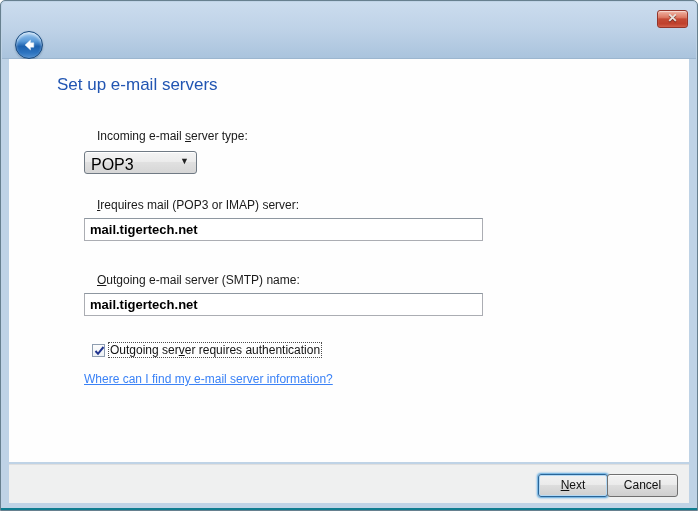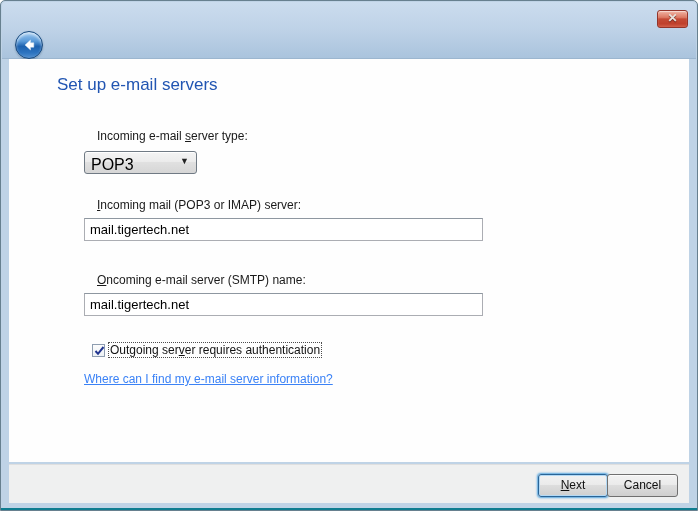--- a/index.html
+++ b/index.html
@@ -81,20 +81,21 @@
   .textbox {
     position:absolute; left:75px;
     width:399px; height:23px;
     border:1px solid #abadb3;
     border-top-color:#8e97a0;
     background:#fff;
     font-family:"Liberation Sans", sans-serif;
     font-size:13px; color:#000;
     padding:0 5px;
     outline:none;
+    font-weight:bold;
   }
   .input-incoming { top:159px; }
   .input-outgoing { top:234px; }
 
   .checkbox-row { position:absolute; left:83px; top:284px; display:flex; align-items:center; }
   .checkbox {
     width:13px; height:13px;
     border:1px solid #8e9db0;
     background:linear-gradient(#fcfcfc, #eef2f5);
     position:relative;
@@ -169,25 +170,25 @@
 
     <div class="page-title">Set up e-mail servers</div>
 
     <div class="field-label label-server-type"><span>Incoming e-mail </span><span class="ak">s</span><span>erver type:</span></div>
 
     <div class="combobox">
       <span class="combo-value">POP3</span>
       <span class="combo-arrow">▼</span>
     </div>
 
-    <div class="field-label label-incoming"><span></span><span class="ak">I</span><span>ncoming mail (POP3 or IMAP) server:</span></div>
+    <div class="field-label label-incoming"><span></span><span class="ak">I</span><span>requires mail (POP3 or IMAP) server:</span></div>
 
     <input class="textbox input-incoming" type="text" value="mail.tigertech.net" style="">
 
-    <div class="field-label label-outgoing"><span></span><span class="ak">O</span><span>ncoming e-mail server (SMTP) name:</span></div>
+    <div class="field-label label-outgoing"><span></span><span class="ak">O</span><span>utgoing e-mail server (SMTP) name:</span></div>
 
     <input class="textbox input-outgoing" type="text" value="mail.tigertech.net" style="">
 
     <div class="checkbox-row">
       <div class="checkbox checked" id="auth-checkbox">
         <span>
           <svg width="13" height="13" viewBox="0 0 13 13">
             <polyline points="2.5,7 5,9.8 10.5,3" fill="none" stroke="#20348f" stroke-width="2"></polyline>
           </svg>
         </span>

